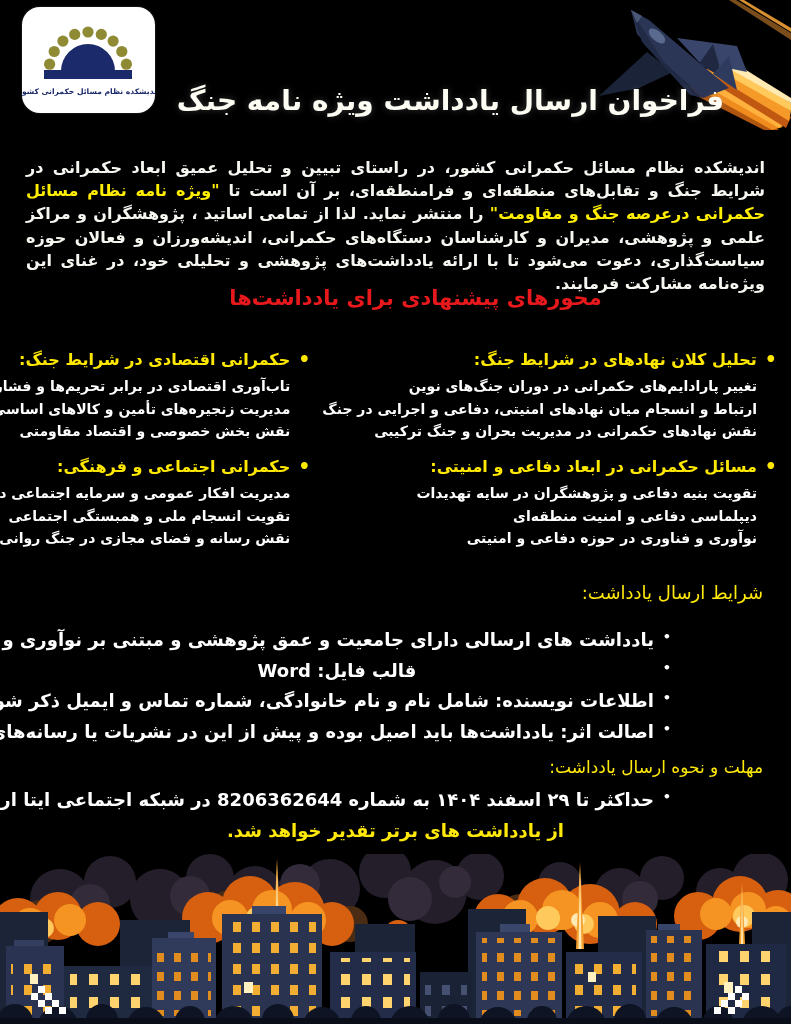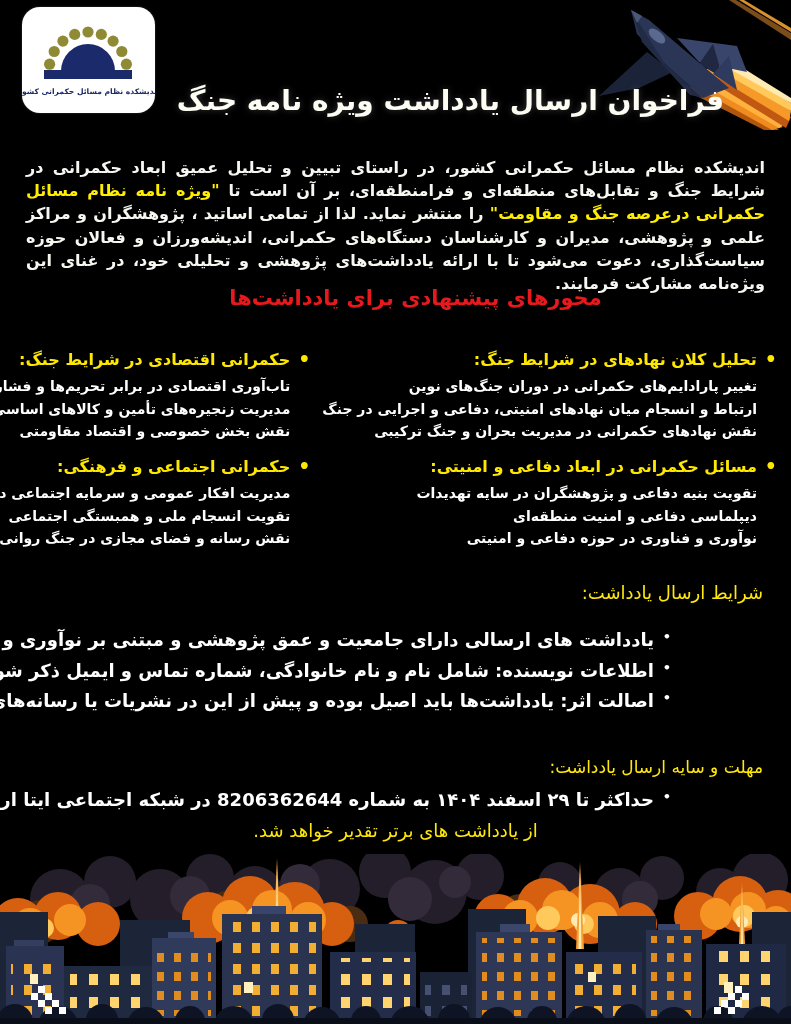--- a/index.html
+++ b/index.html
@@ -62,21 +62,21 @@
   .cond-list{top:629px;}
   .deadline-list{top:789px;}
   .b-item{
     position:relative;color:#fff;font-size:18px;font-weight:bold;
     text-align:center;padding-right:17px;margin-bottom:9.5px;white-space:nowrap;
   }
   .b-item::before{content:"•";position:absolute;right:0;top:0;font-size:13px;}
   
   .footer-note{
     position:absolute;top:820px;left:0;right:0;margin:0;text-align:center;
-    color:#ffe90a;font-size:18px;font-weight:normal;
+    color:#ffe90a;font-size:18px;font-weight:bold;
   }
   
   .skyline{position:absolute;bottom:0;left:0;width:791px;height:170px;}
   .skyline svg{display:block;}
 </style>
 </head>
 <body>
 
 <div class="poster">
 
@@ -154,25 +154,26 @@
         <div class="topic-item">مدیریت افکار عمومی و سرمایه اجتماعی در شرایط جنگ</div>
         <div class="topic-item">تقویت انسجام ملی و همبستگی اجتماعی</div>
         <div class="topic-item">نقش رسانه و فضای مجازی در جنگ روانی</div>
       </div>
     </div>
   </div>
 
   <h3 class="sec-heading cond-heading">شرایط ارسال یادداشت:</h3>
   <div class="b-list cond-list abs" style="top:629px;">
     <div class="b-item"><span>یادداشت های ارسالی دارای جامعیت و عمق پژوهشی و مبتنی بر نوآوری و ابتکار باشد.</span></div>
+    <div class="b-item"><span>قالب فایل: Word</span></div>
     <div class="b-item"><span>اطلاعات نویسنده: شامل نام و نام خانوادگی، شماره تماس و ایمیل ذکر شود.</span></div>
     <div class="b-item"><span>اصالت اثر: یادداشت‌ها باید اصیل بوده و پیش از این در نشریات یا رسانه‌های دیگر منتشر نشده باشند.</span></div>
   </div>
 
-  <h3 class="sec-heading deadline-heading">مهلت و سایه ارسال یادداشت:</h3>
+  <h3 class="sec-heading deadline-heading">مهلت و نحوه ارسال یادداشت:</h3>
   <div class="b-list deadline-list abs" style="top:789px;">
     <div class="b-item"><span>حداکثر تا ۲۹ اسفند ۱۴۰۴ به شماره 8206362644 در شبکه اجتماعی ایتا ارسال گردد.</span></div>
   </div>
 
   <div class="footer-note">از یادداشت های برتر تقدیر خواهد شد.</div>
 
   <div class="skyline">
     <svg viewBox="0 0 791 170" width="791" height="170" preserveAspectRatio="none">
       <defs>
         <pattern id="w1" width="19" height="21" patternUnits="userSpaceOnUse">

